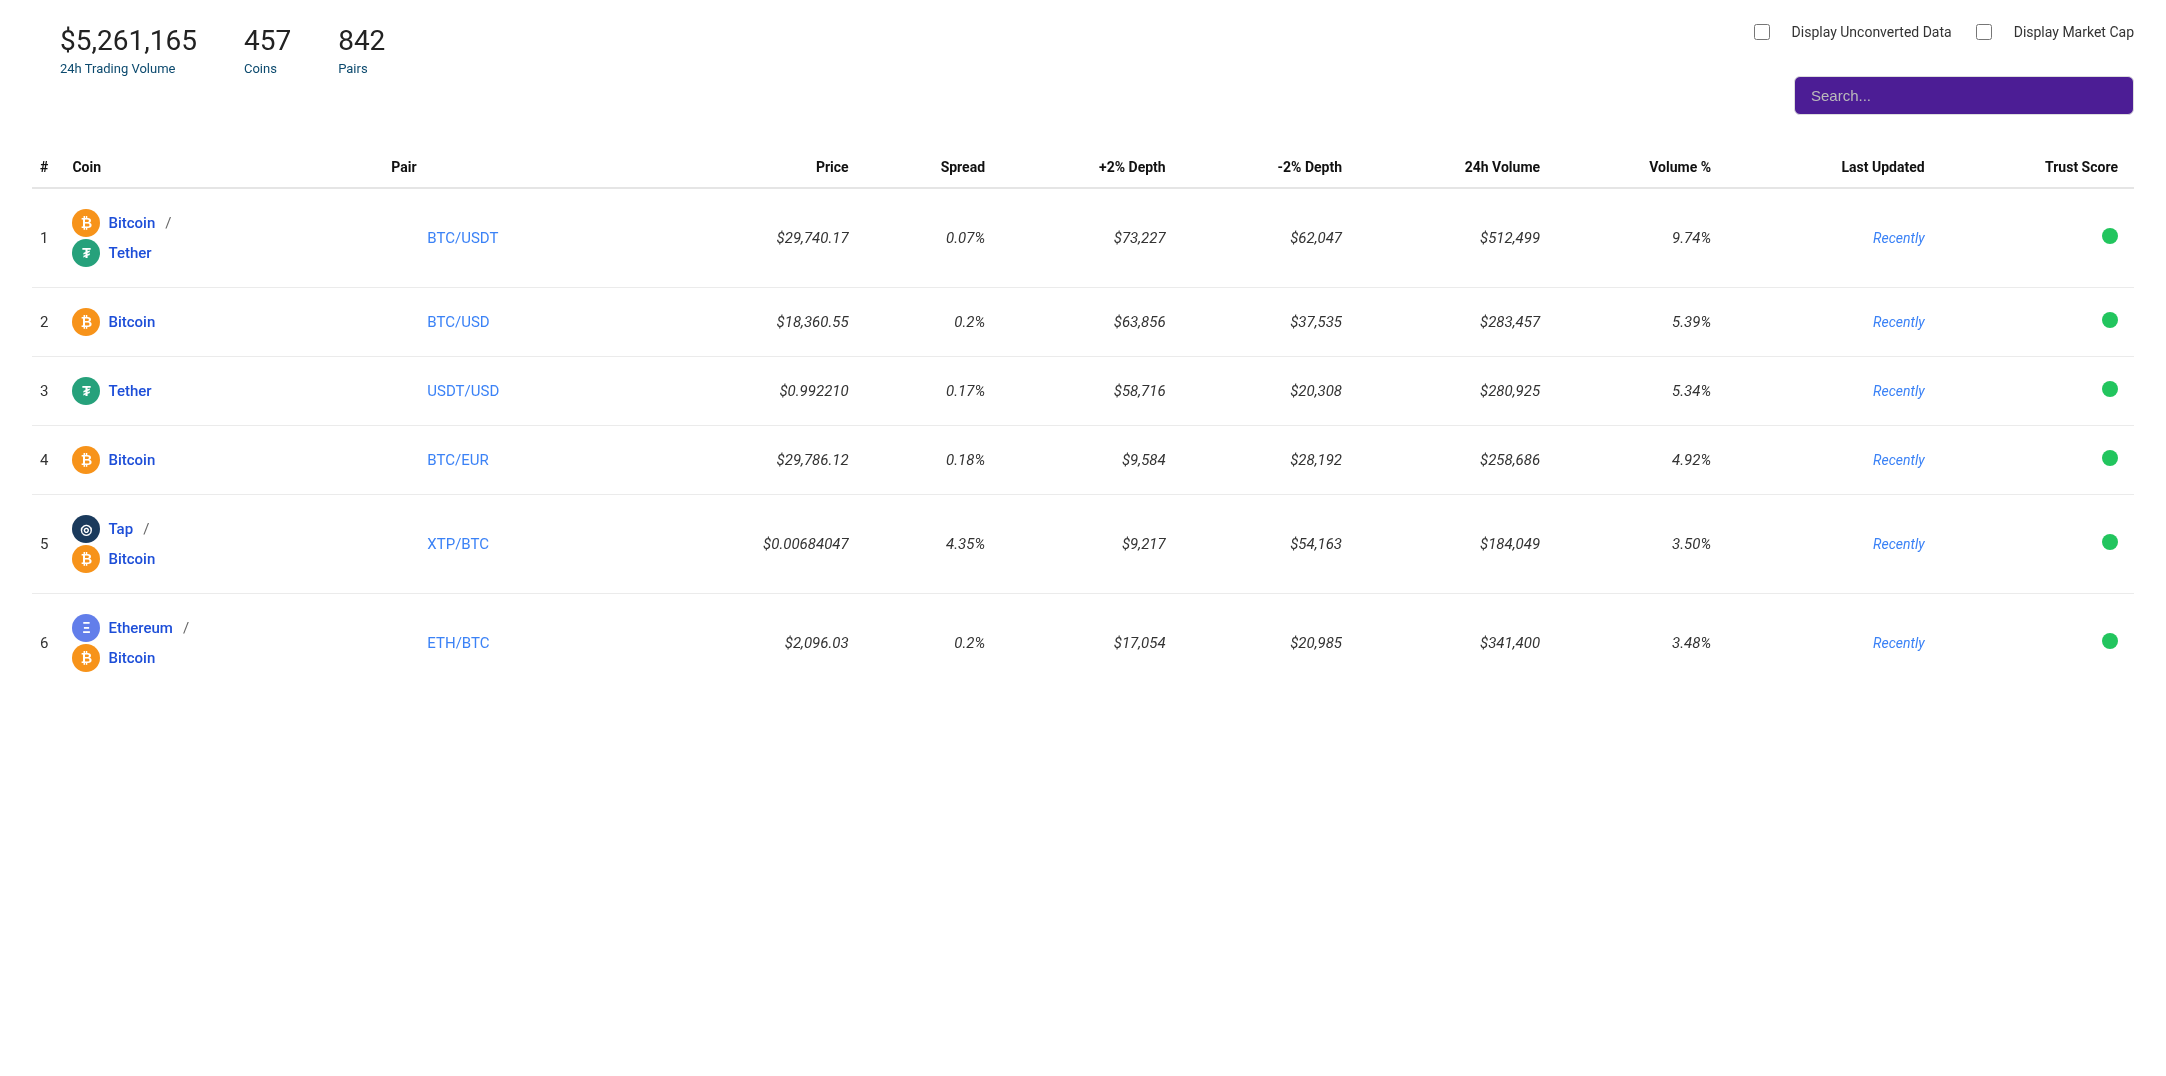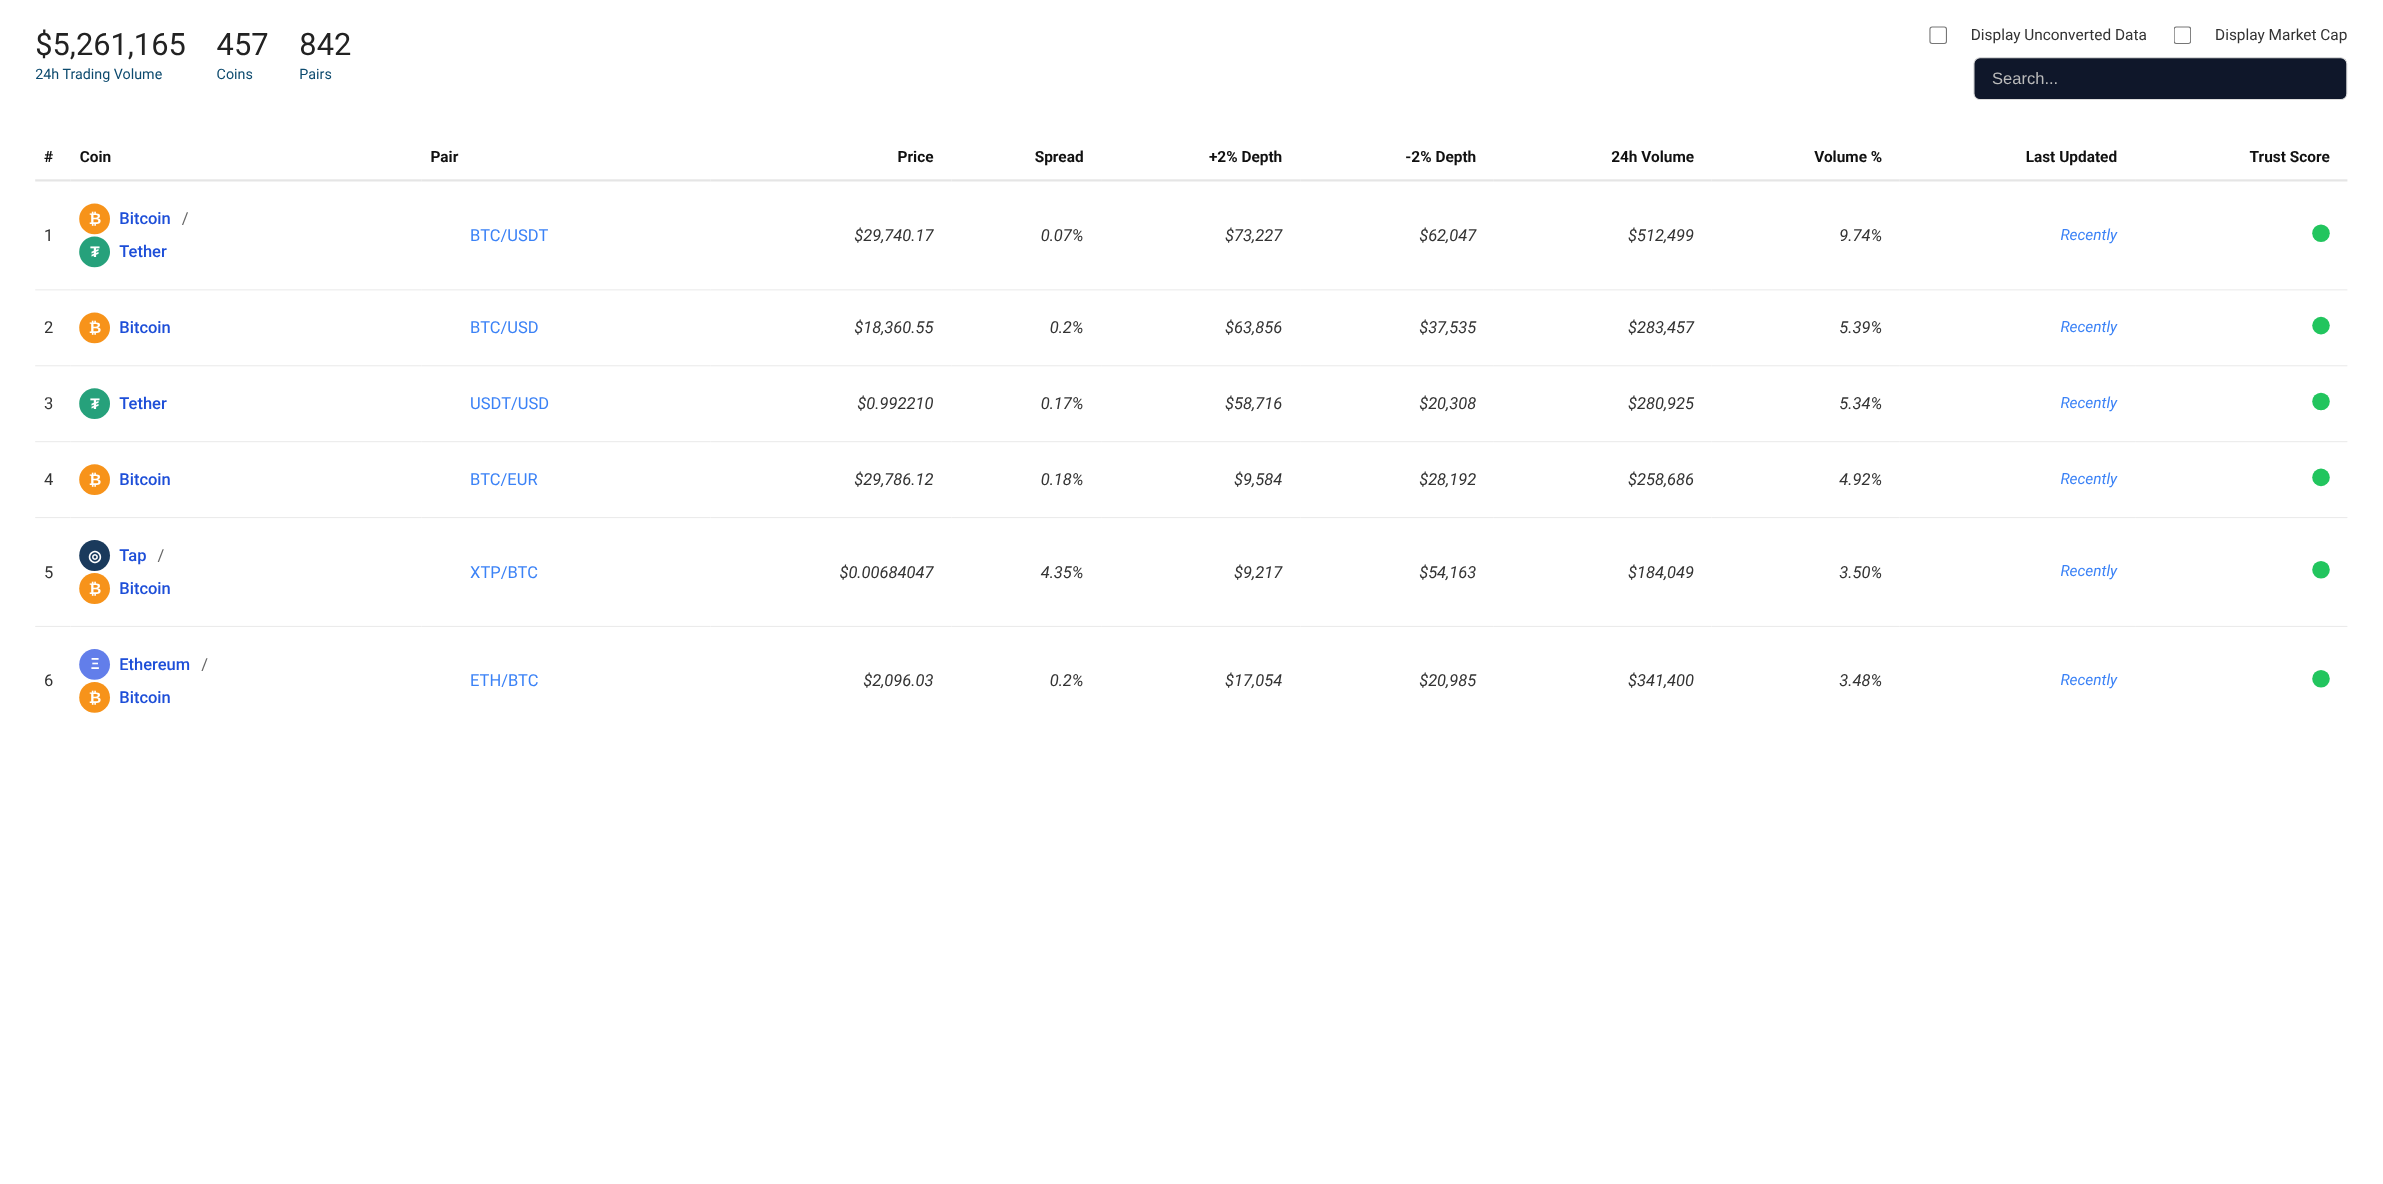--- a/index.html
+++ b/index.html
@@ -14,22 +14,23 @@
       padding: 24px 32px;
     }
     .top-bar {
       display: flex;
       justify-content: space-between;
       align-items: flex-start;
       margin-bottom: 32px;
     }
     .stats {
       display: flex;
-      gap: 28px;
-      align-items: center;
+      gap: 47px;
+      align-items: center;
+      margin-left: 28px;
     }
     .stat-item {
       display: flex;
       flex-direction: column;
     }
     .stat-value {
       font-size: 28px;
       font-weight: 400;
       color: #222;
     }
@@ -62,21 +63,22 @@
       height: 16px;
     }
     .search-box {
       width: 340px;
       padding: 10px 16px;
       border: 1px solid #ddd;
       border-radius: 6px;
       font-size: 15px;
       color: #999;
       outline: none;
-      background: #0f172a;
+      background: #4c1d95;
+      margin-top: 24px;
     }
     .search-box::placeholder { color: #bbb; }
     table {
       width: 100%;
       border-collapse: collapse;
     }
     thead tr {
       border-bottom: 2px solid #e5e5e5;
     }
     thead th {

